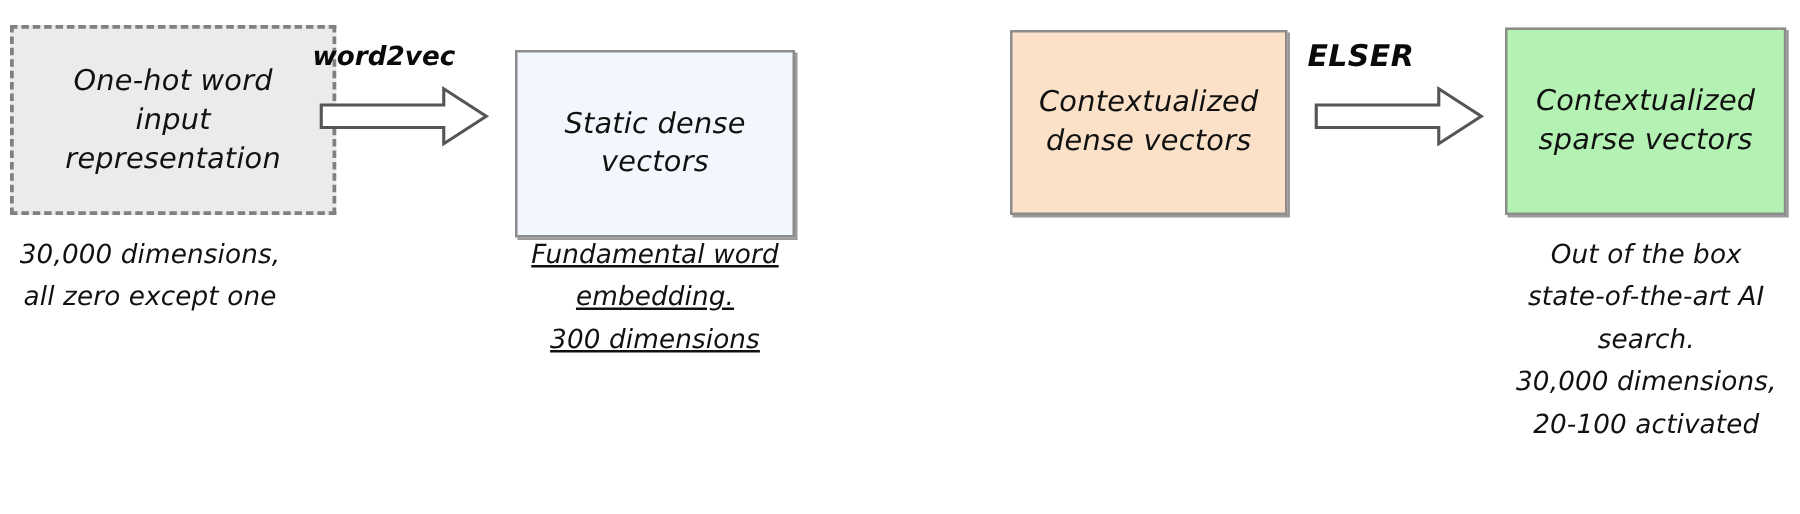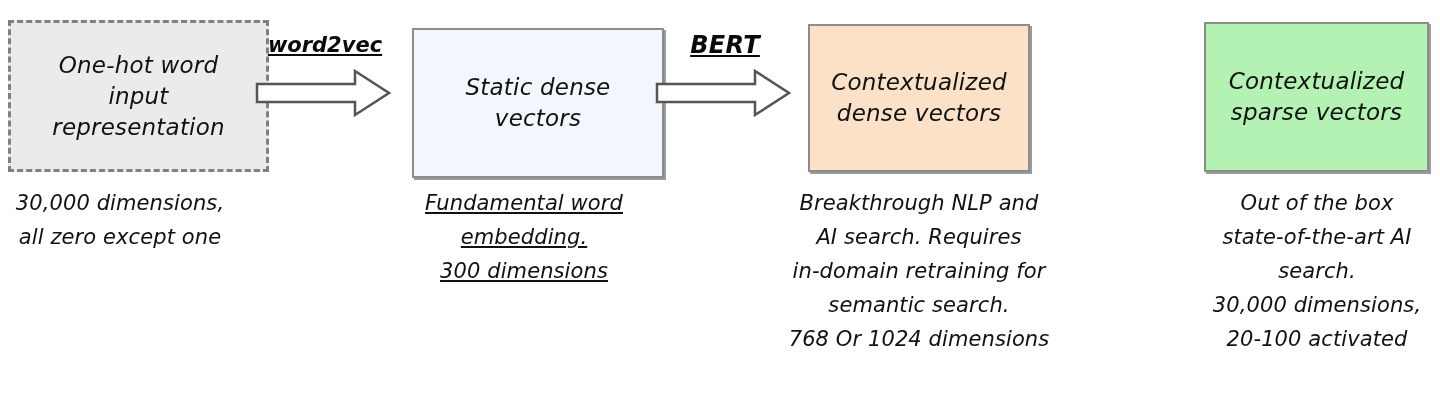--- a/index.html
+++ b/index.html
@@ -44,22 +44,22 @@
   .box-onehot {
     left: 8px;
     top: 20px;
     width: 261px;
     height: 152px;
     background: #ebebeb;
     border: 3px dashed #808080;
   }
   .box-static {
     left: 412px;
-    top: 28px;
-    width: 252px;
+    top: 40px;
+    width: 224px;
     height: 150px;
     background: #f2f6fd;
     border: 2px solid #8c8c8c;
     box-shadow: 2px 2px 0 0 #9a9a9a;
   }
   .box-ctxdense {
     left: 808px;
     top: 24px;
     width: 222px;
     height: 148px;
@@ -85,29 +85,28 @@
   }
   .arrow-g1 { left: 250px; top: 30px; }
   .arrow-g2 { left: 650px; top: 30px; }
   .arrow-g3 { left: 1046px; top: 30px; }
 
   .arrow-label {
     position: absolute;
     top: 0;
     left: 0;
     width: 150px;
-    text-align: center;
+    text-align: left;
     font-family: "DejaVu Sans", sans-serif;
     font-style: italic;
     font-weight: bold;
     font-size: 24px;
     line-height: 30px;
     color: #0a0a0a;
     letter-spacing: 0.3px;
-    text-decoration: underline;
   }
   .arrow-label.lbl-w2v { font-size: 21px; letter-spacing: 0px; }
   .arrow-svg {
     position: absolute;
     top: 38px;
     left: 5px;
   }
 
   
   .caption {
@@ -147,37 +146,32 @@
   </div>
 
   <div class="node-box box-static">
     <span class="node-label">Static dense
 vectors</span>
   </div>
   <div class="caption cap-static">Fundamental word
 embedding.
 300 dimensions</div>
 
-  <div class="arrow-group arrow-g2">
-    <div class="arrow-label">BERT</div>
-    <svg class="arrow-svg" width="140" height="50" viewBox="0 0 140 50">
-      <polygon points="2,16 100,16 100,3 134,25 100,47 100,34 2,34" fill="#ffffff" stroke="#555555" stroke-width="2.5" stroke-linejoin="miter"></polygon>
-    </svg>
-  </div>
 
   <div class="node-box box-ctxdense">
     <span class="node-label">Contextualized
 dense vectors</span>
   </div>
-  <div class="caption cap-ctxdense">Breakthrough NLP and
-AI search. Requires
-in-domain retraining for
-semantic search.
-768 Or 1024 dimensions</div>
 
+  <div class="arrow-group arrow-g3">
+    <div class="arrow-label">ELSER</div>
+    <svg class="arrow-svg" width="140" height="50" viewBox="0 0 140 50">
+      <polygon points="2,16 100,16 100,3 134,25 100,47 100,34 2,34" fill="#ffffff" stroke="#555555" stroke-width="2.5" stroke-linejoin="miter"></polygon>
+    </svg>
+  </div>
 
   <div class="node-box box-ctxsparse">
     <span class="node-label">Contextualized
 sparse vectors</span>
   </div>
   <div class="caption cap-ctxsparse">Out of the box
 state-of-the-art AI
 search.
 30,000 dimensions,
 20-100 activated</div>

